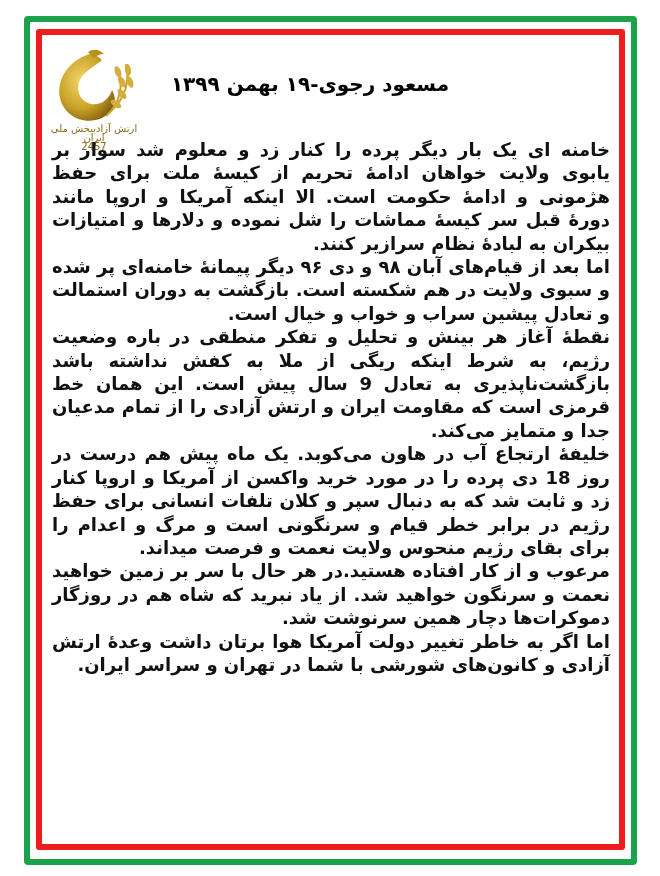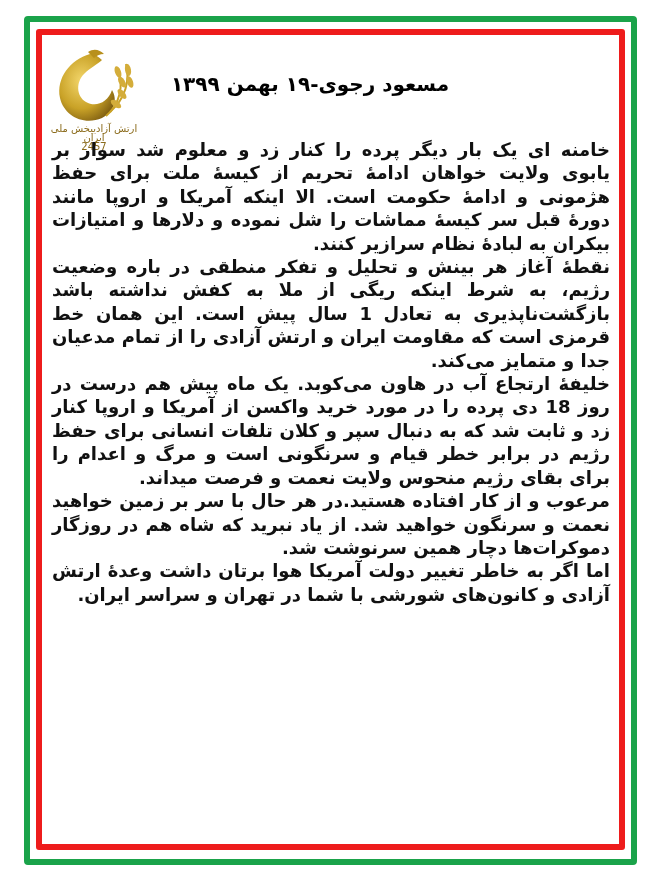--- a/index.html
+++ b/index.html
@@ -63,17 +63,18 @@
 </div>
 <div class="logo-caption">
   <div>ارتش آزادیبخش ملی ایران</div>
   <div>2457</div>
 </div>
 
 <div class="title">مسعود رجوی-۱۹ بهمن ۱۳۹۹</div>
 
 <div class="content">
   <p>خامنه ای یک بار دیگر پرده را کنار زد و معلوم شد سوار بر یابوی ولایت خواهان ادامهٔ تحریم از کیسهٔ ملت برای حفظ هژمونی و ادامهٔ حکومت است. الا اینکه آمریکا و اروپا مانند دورهٔ قبل سر کیسهٔ مماشات را شل نموده و دلارها و امتیازات بیکران به لبادهٔ نظام سرازیر کنند.</p>
-  <p>نقطهٔ آغاز هر بینش و تحلیل و تفکر منطقی در باره وضعیت رژیم، به شرط اینکه ریگی از ملا به کفش نداشته باشد بازگشت‌ناپذیری به تعادل 1 سال پیش است. این همان خط قرمزی است که مقاومت ایران و ارتش آزادی را از تمام مدعیان جدا و متمایز می‌کند.</p>
+  <p>اما بعد از قیام‌های آبان ۹۸ و دی ۹۶ دیگر پیمانهٔ خامنه‌ای پر شده و سبوی ولایت در هم شکسته است. بازگشت به دوران استمالت و تعادل پیشین سراب و خواب و خیال است.</p>
+  <p>نقطهٔ آغاز هر بینش و تحلیل و تفکر منطقی در باره وضعیت رژیم، به شرط اینکه ریگی از ملا به کفش نداشته باشد بازگشت‌ناپذیری به تعادل 9 سال پیش است. این همان خط قرمزی است که مقاومت ایران و ارتش آزادی را از تمام مدعیان جدا و متمایز می‌کند.</p>
   <p>خلیفهٔ ارتجاع آب در هاون می‌کوبد. یک ماه پیش هم درست در روز 18 دی پرده را در مورد خرید واکسن از آمریکا و اروپا کنار زد و ثابت شد که به دنبال سپر و کلان تلفات انسانی برای حفظ رژیم در برابر خطر قیام و سرنگونی است و مرگ و اعدام را برای بقای رژیم منحوس ولایت نعمت و فرصت میداند.</p>
   <p>مرعوب و از کار افتاده هستید.در هر حال با سر بر زمین خواهید نعمت و سرنگون خواهید شد. از یاد نبرید که شاه هم در روزگار دموکرات‌ها دچار همین سرنوشت شد.</p>
   <p>اما اگر به خاطر تغییر دولت آمریکا هوا برتان داشت وعدهٔ ارتش آزادی و کانون‌های شورشی با شما در تهران و سراسر ایران.</p>
 </div>
 
 </body></html>

